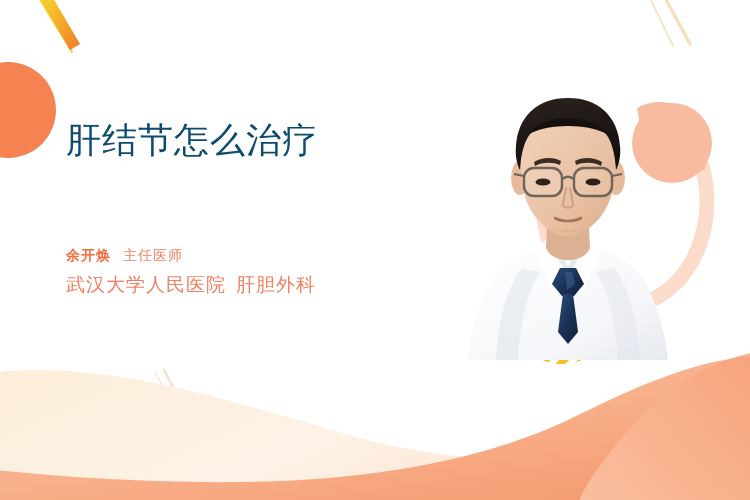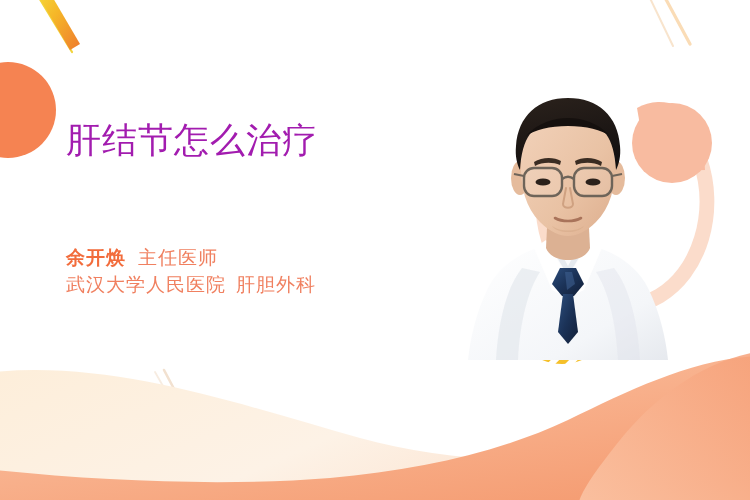--- a/index.html
+++ b/index.html
@@ -40,29 +40,29 @@
   }
   .title {
     position: absolute;
     top: 118px;
     left: 0;
     margin: 0;
     font-size: 35px;
     line-height: 1.25;
     font-weight: 400;
     letter-spacing: 1px;
-    color: #a21caf;
+    color: #0c4a6e;
     white-space: nowrap;
     pointer-events: auto;
   }
   .byline {
     position: absolute;
     top: 248px;
     left: 0;
-    font-size: 19px;
+    font-size: 14px;
     line-height: 1.05;
     white-space: nowrap;
     pointer-events: auto;
   }
   .doctor-name {
     font-weight: bold;
     color: #f26c3c;
     letter-spacing: 1px;
   }
   .doctor-title {

